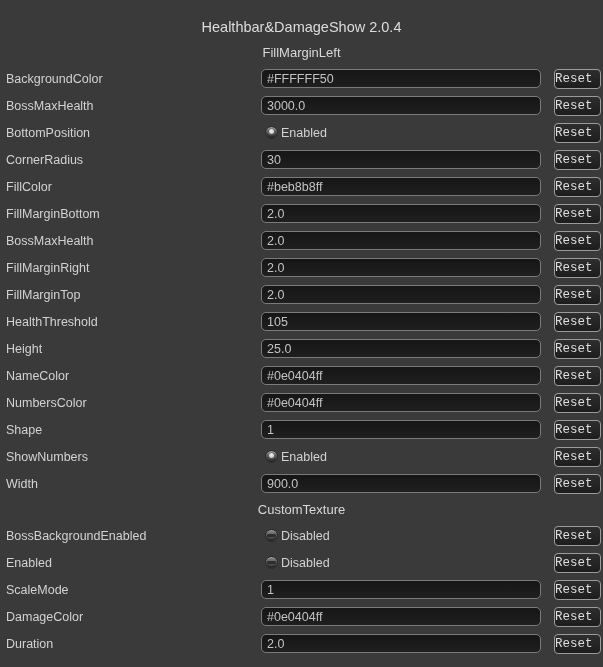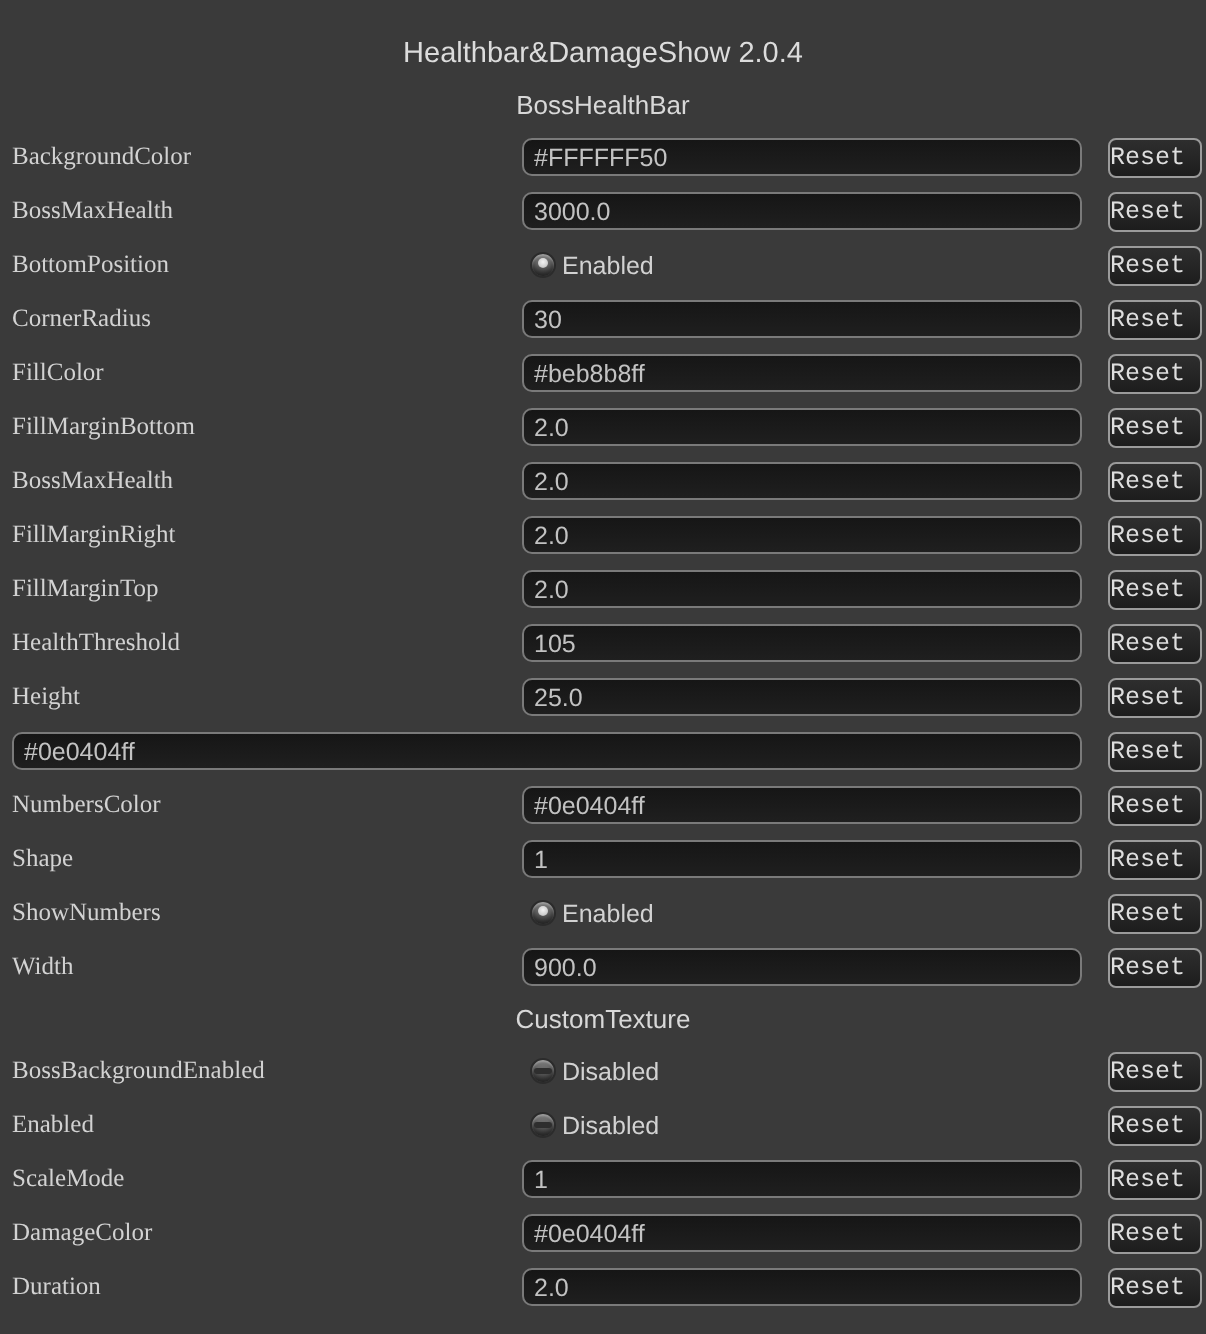--- a/index.html
+++ b/index.html
@@ -40,21 +40,20 @@
     align-items: center;
     padding: 0 2px 0 6px;
     box-sizing: border-box;
   }
   .label {
     flex: 0 0 255px;
     color: #d2d2d2;
     font-size: 12.5px;
     white-space: nowrap;
     overflow: hidden;
-    font-family: Liberation Serif, serif;
   }
   .control {
     flex: 1 1 auto;
     display: flex;
     align-items: center;
     min-width: 0;
   }
   .field {
     width: 100%;
     height: 19px;
@@ -121,21 +120,21 @@
     padding: 0;
     text-align: left;
   }
 </style>
 </head>
 <body>
 
 <div class="window">
   <div class="title">Healthbar&amp;DamageShow 2.0.4</div>
   <div>
-      <div class="section-header">BossHealthBar</div>
+      <div class="section-header">FillMarginLeft</div>
       <div class="row">
     <span class="label">BackgroundColor</span>
     <span class="control">
       <input class="field" type="text" value="#FFFFFF50" style="">
 
     </span>
     <button class="reset">Reset</button>
   </div>
       <div class="row">
     <span class="label">BossMaxHealth</span>
@@ -214,20 +213,21 @@
   </div>
       <div class="row">
     <span class="label">Height</span>
     <span class="control">
       <input class="field" type="text" value="25.0" style="">
 
     </span>
     <button class="reset">Reset</button>
   </div>
       <div class="row">
+    <span class="label">NameColor</span>
     <span class="control">
       <input class="field" type="text" value="#0e0404ff" style="">
 
     </span>
     <button class="reset">Reset</button>
   </div>
       <div class="row">
     <span class="label">NumbersColor</span>
     <span class="control">
       <input class="field" type="text" value="#0e0404ff" style="">

